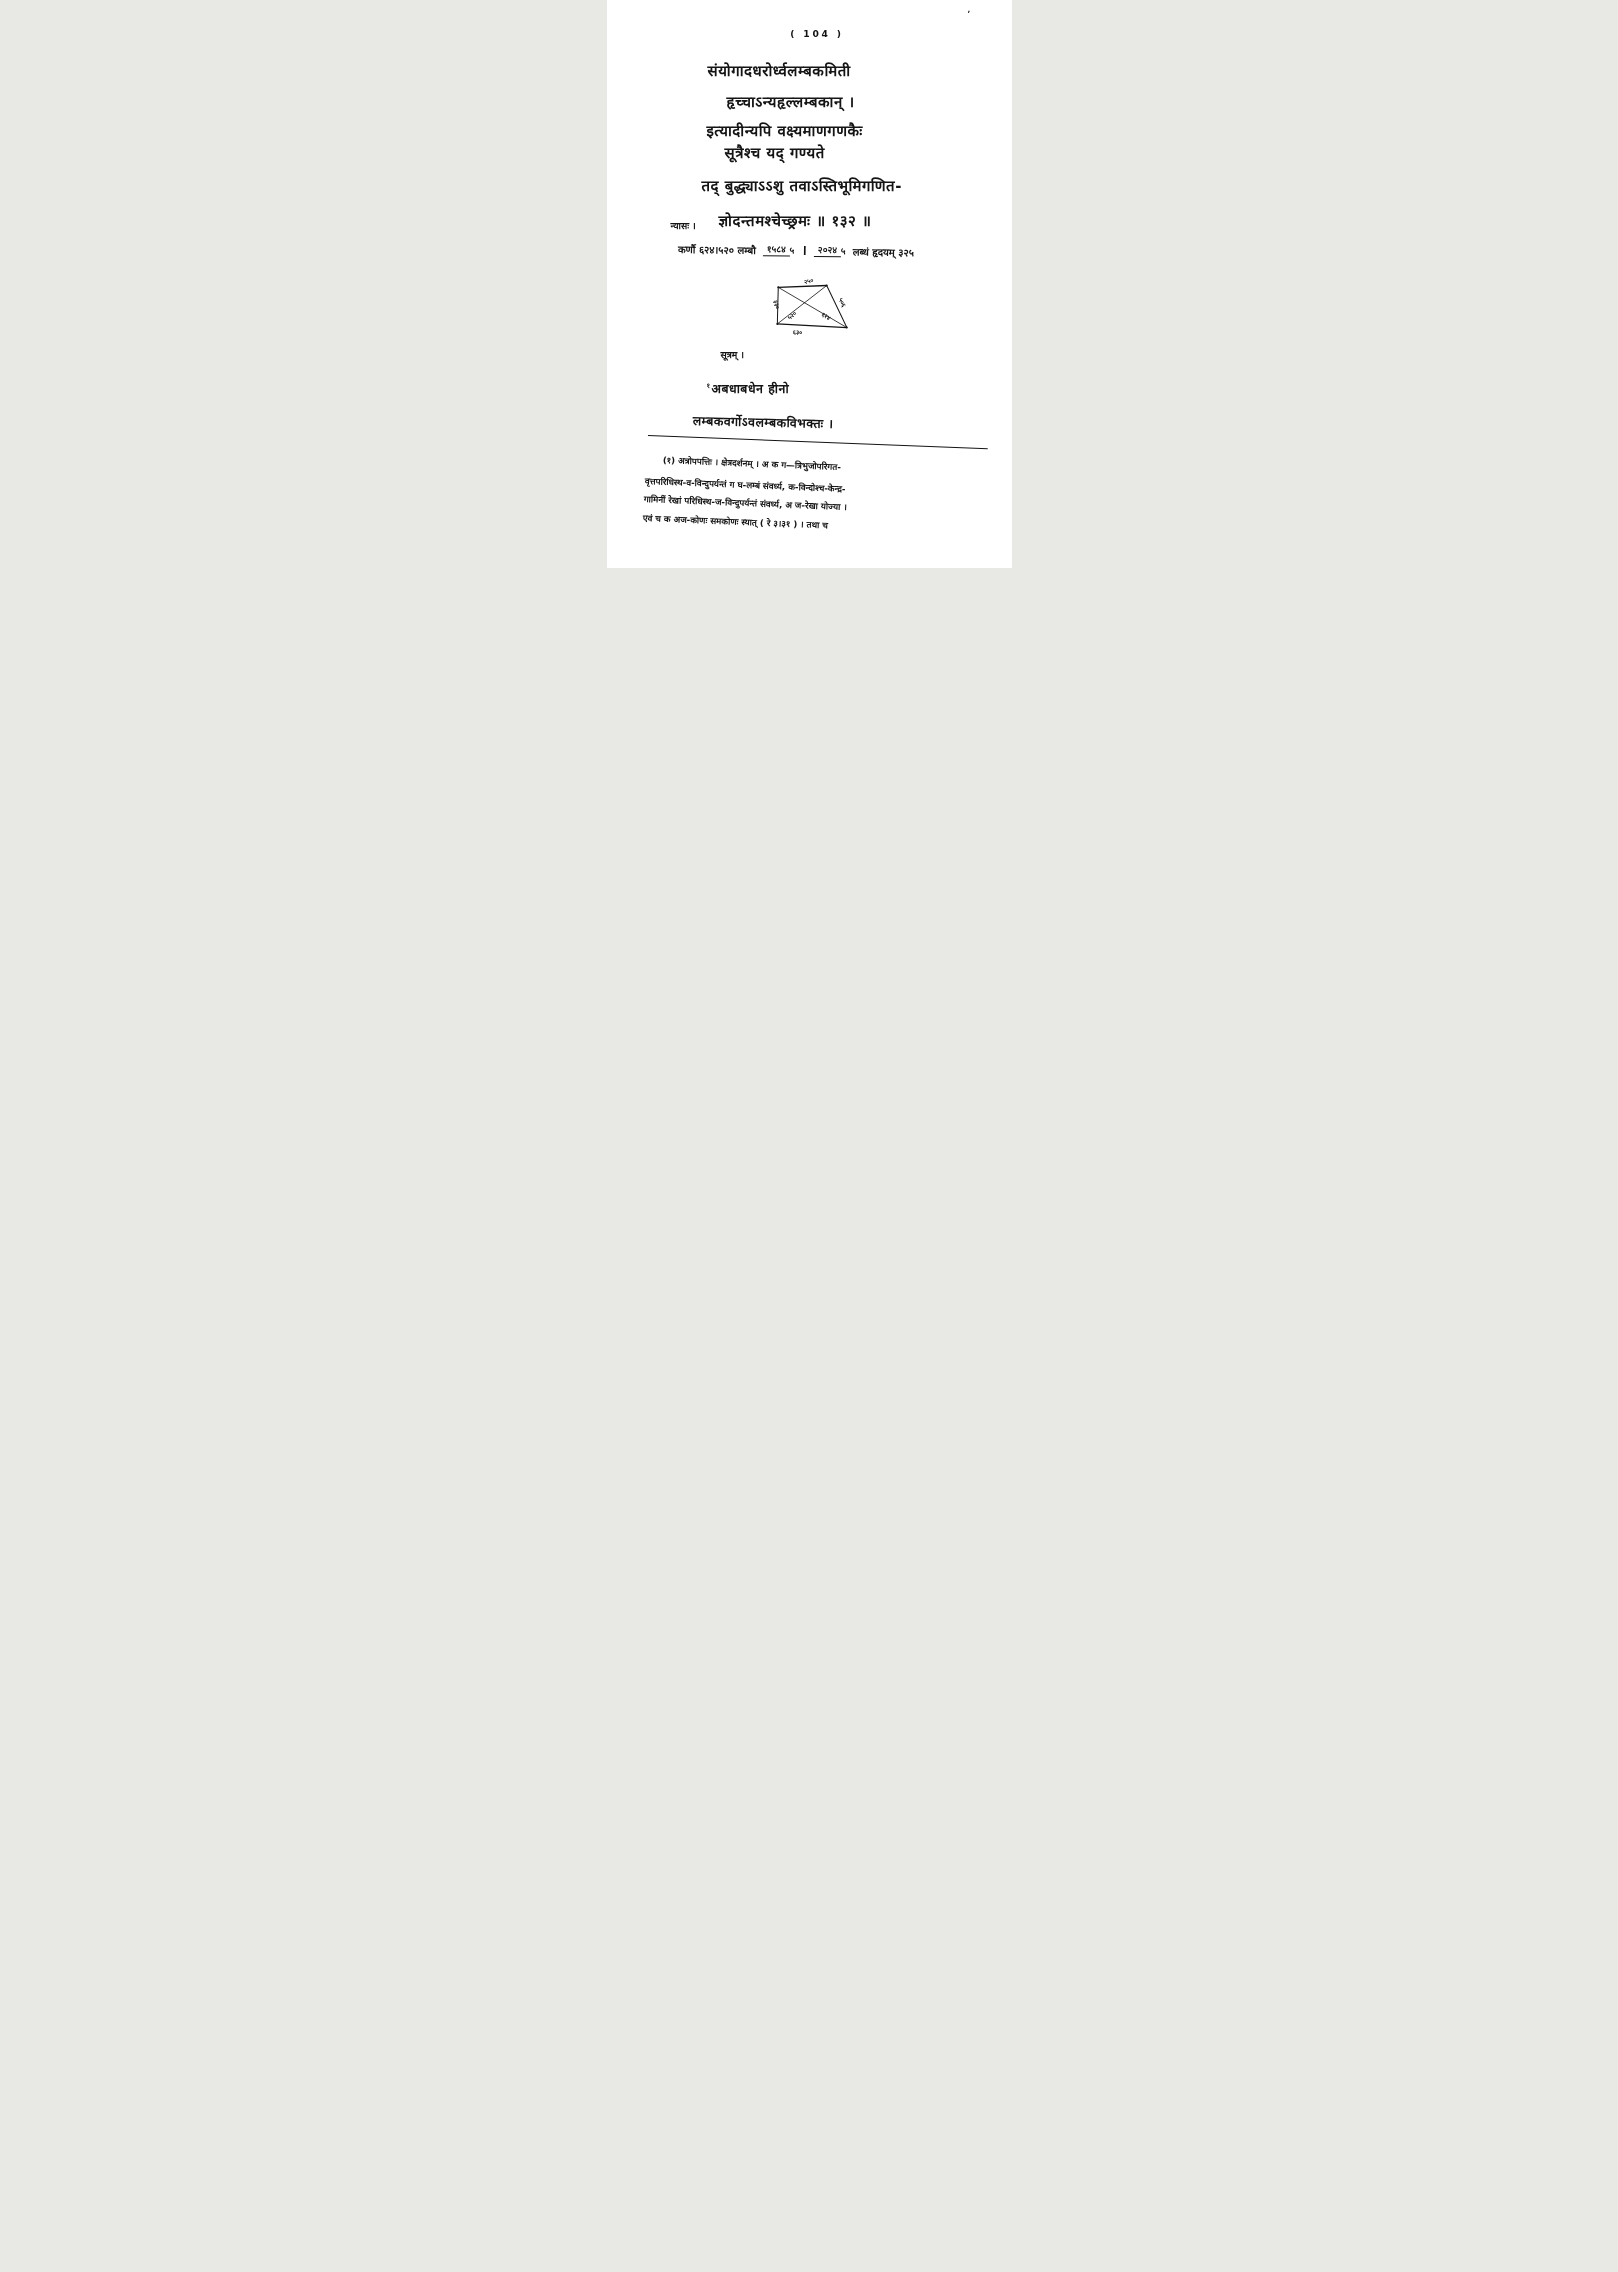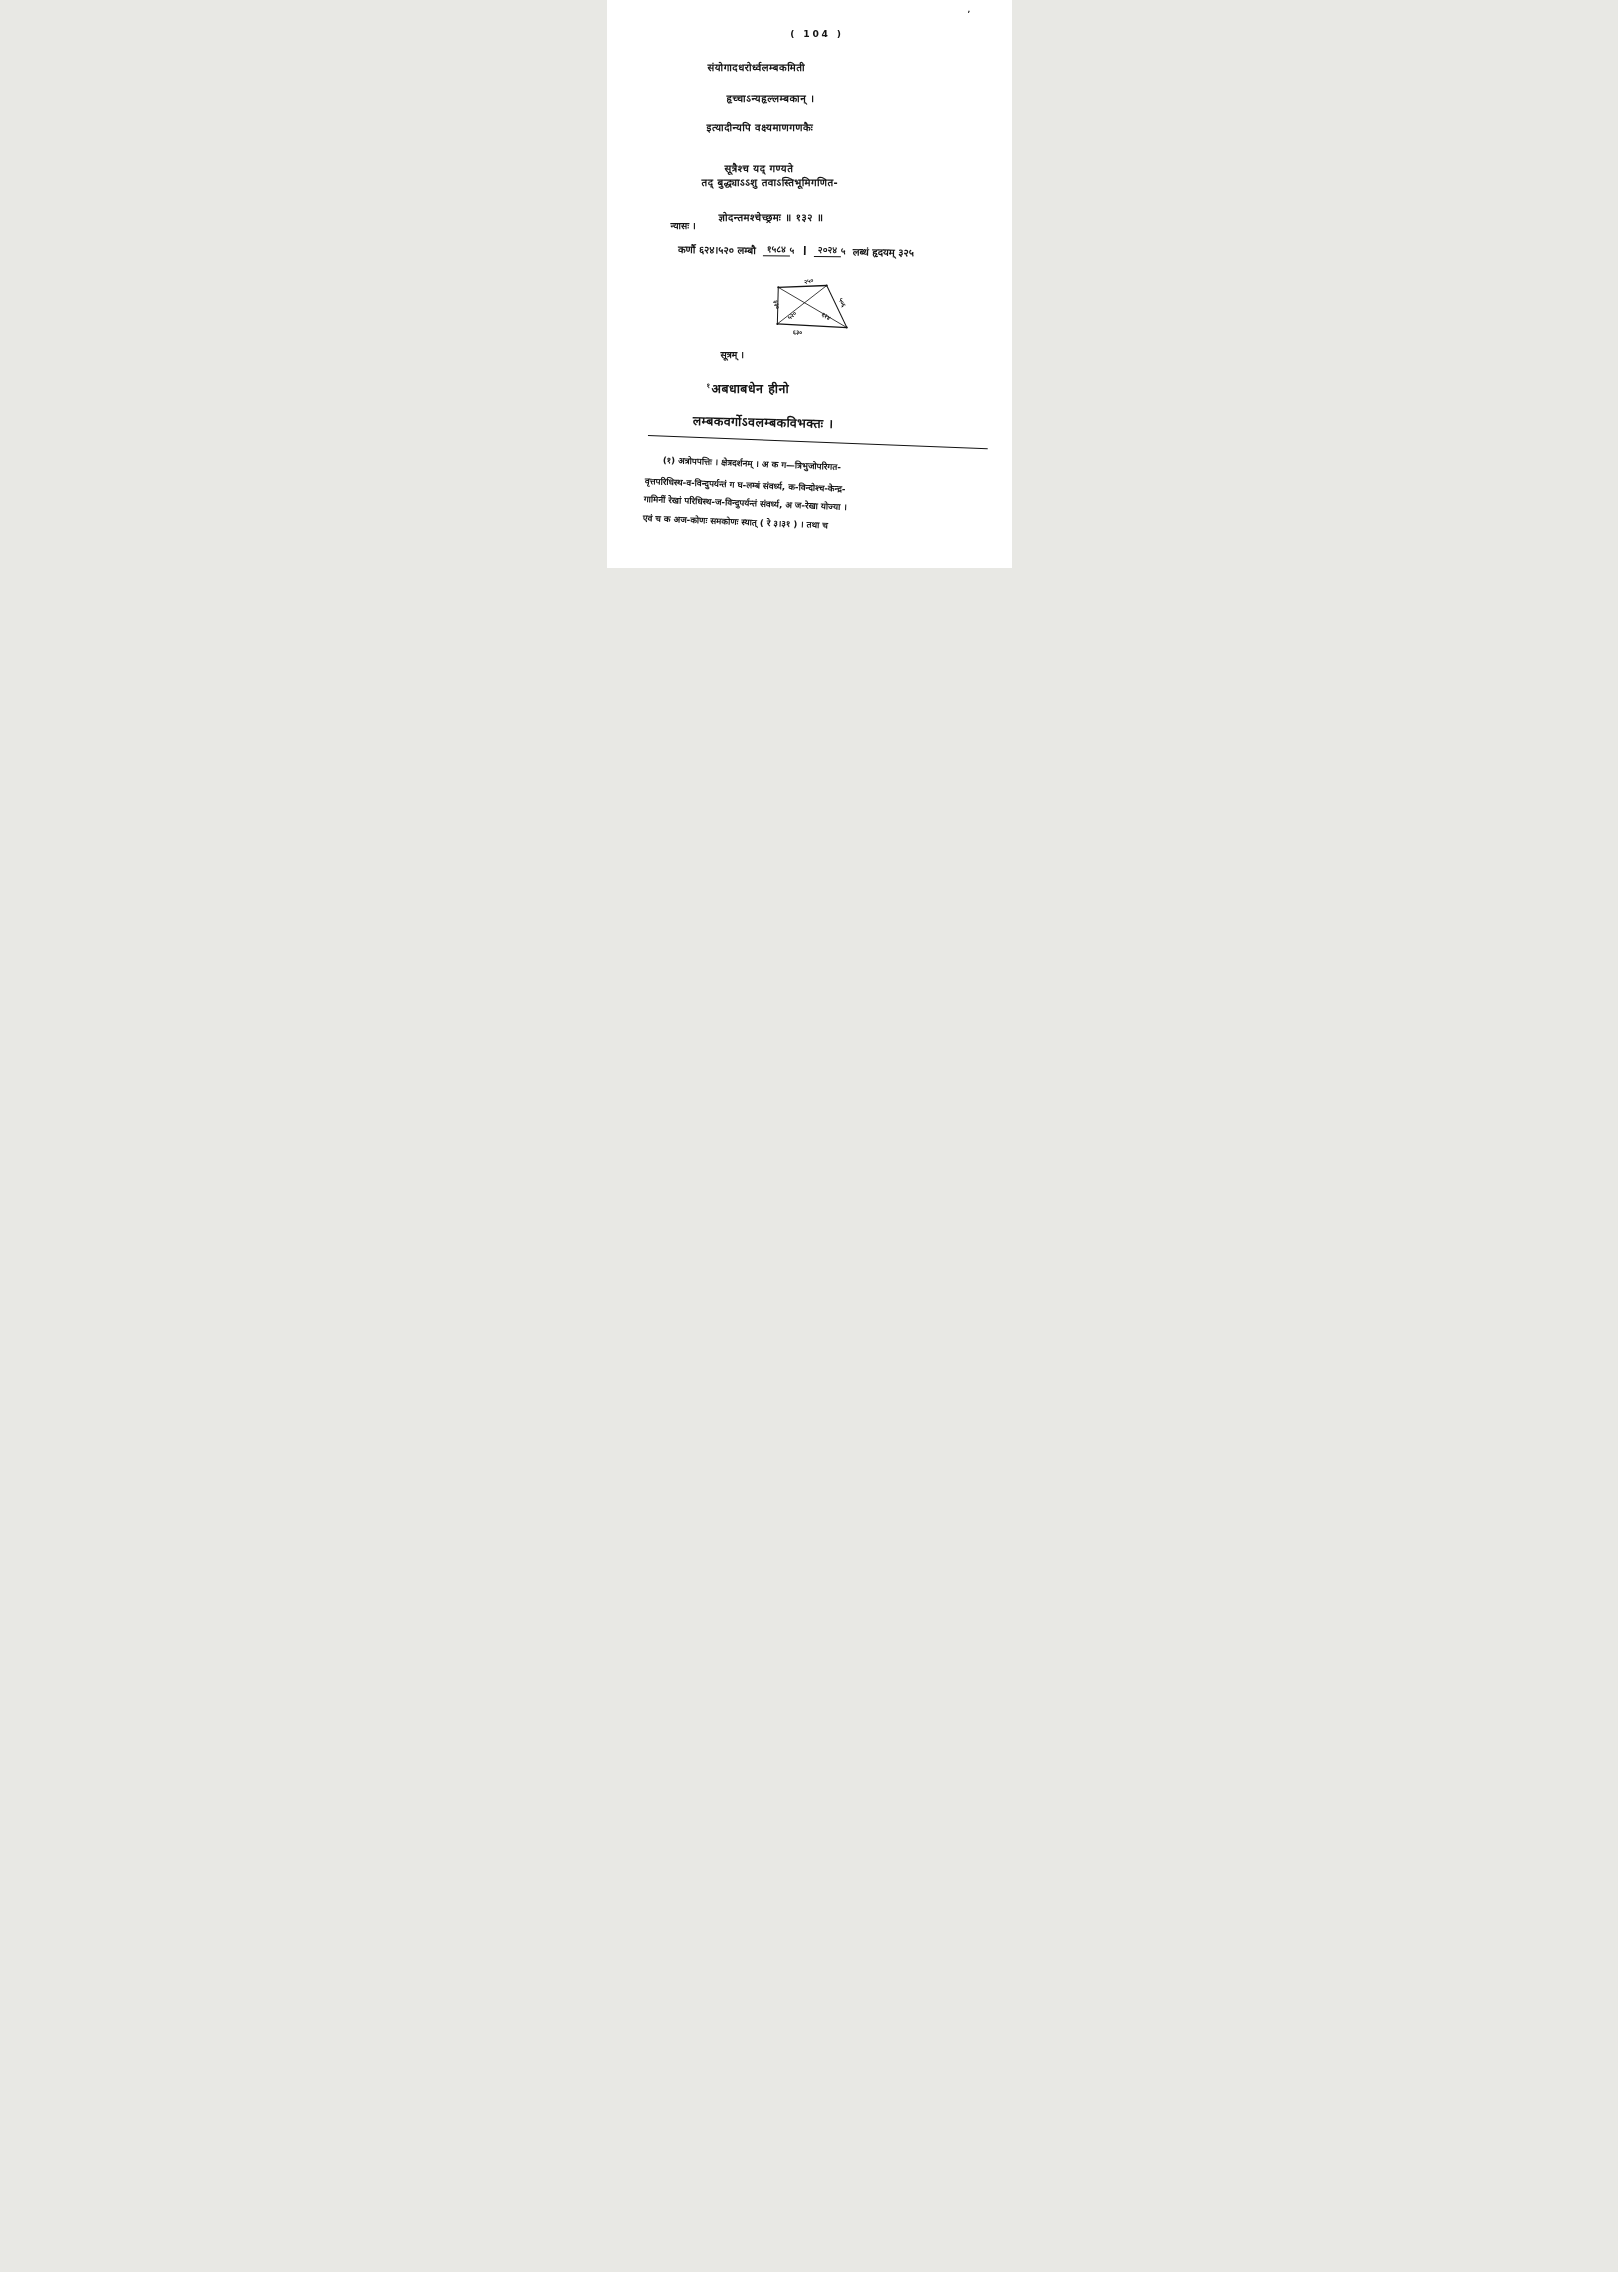--- a/index.html
+++ b/index.html
@@ -7,25 +7,25 @@
     position:relative;
     width:405px;height:568px;
     margin:0 auto;
     background:#ffffff;
     color:#141414;
     font-family:"DejaVu Sans","Liberation Sans",sans-serif;
     overflow:hidden;
   }
   .abs{position:absolute;white-space:nowrap;}
   .pageno{left:174px;top:28px;width:73px;text-align:center;font-size:9.2px;font-weight:600;letter-spacing:2.8px;}
-  .verse-line{font-size:10px;font-weight:700;letter-spacing:0.5px;}
+  .verse-line{font-size:15px;font-weight:700;letter-spacing:0.5px;}
   .v1{left:101px;top:60px;}
   .v2{left:120px;top:91px;text-align:right;}
   .v3{left:100px;top:120px;}
-  .v4{left:118px;top:161px;text-align:right;}
+  .v4{left:118px;top:142px;text-align:right;}
   .v5{left:95px;top:175px;}
   .v6{left:112px;top:210px;}
   .side-label{font-size:9.2px;font-weight:700;}
   .nyasa{left:64px;top:219px;}
   .sutra-label{left:70px;top:348px;margin-left:44px;}
   .formula{
     left:71px;top:242px;
     display:flex;align-items:center;gap:7.3px;
     font-size:10px;font-weight:700;
     transform:rotate(0.8deg);transform-origin:left center;

